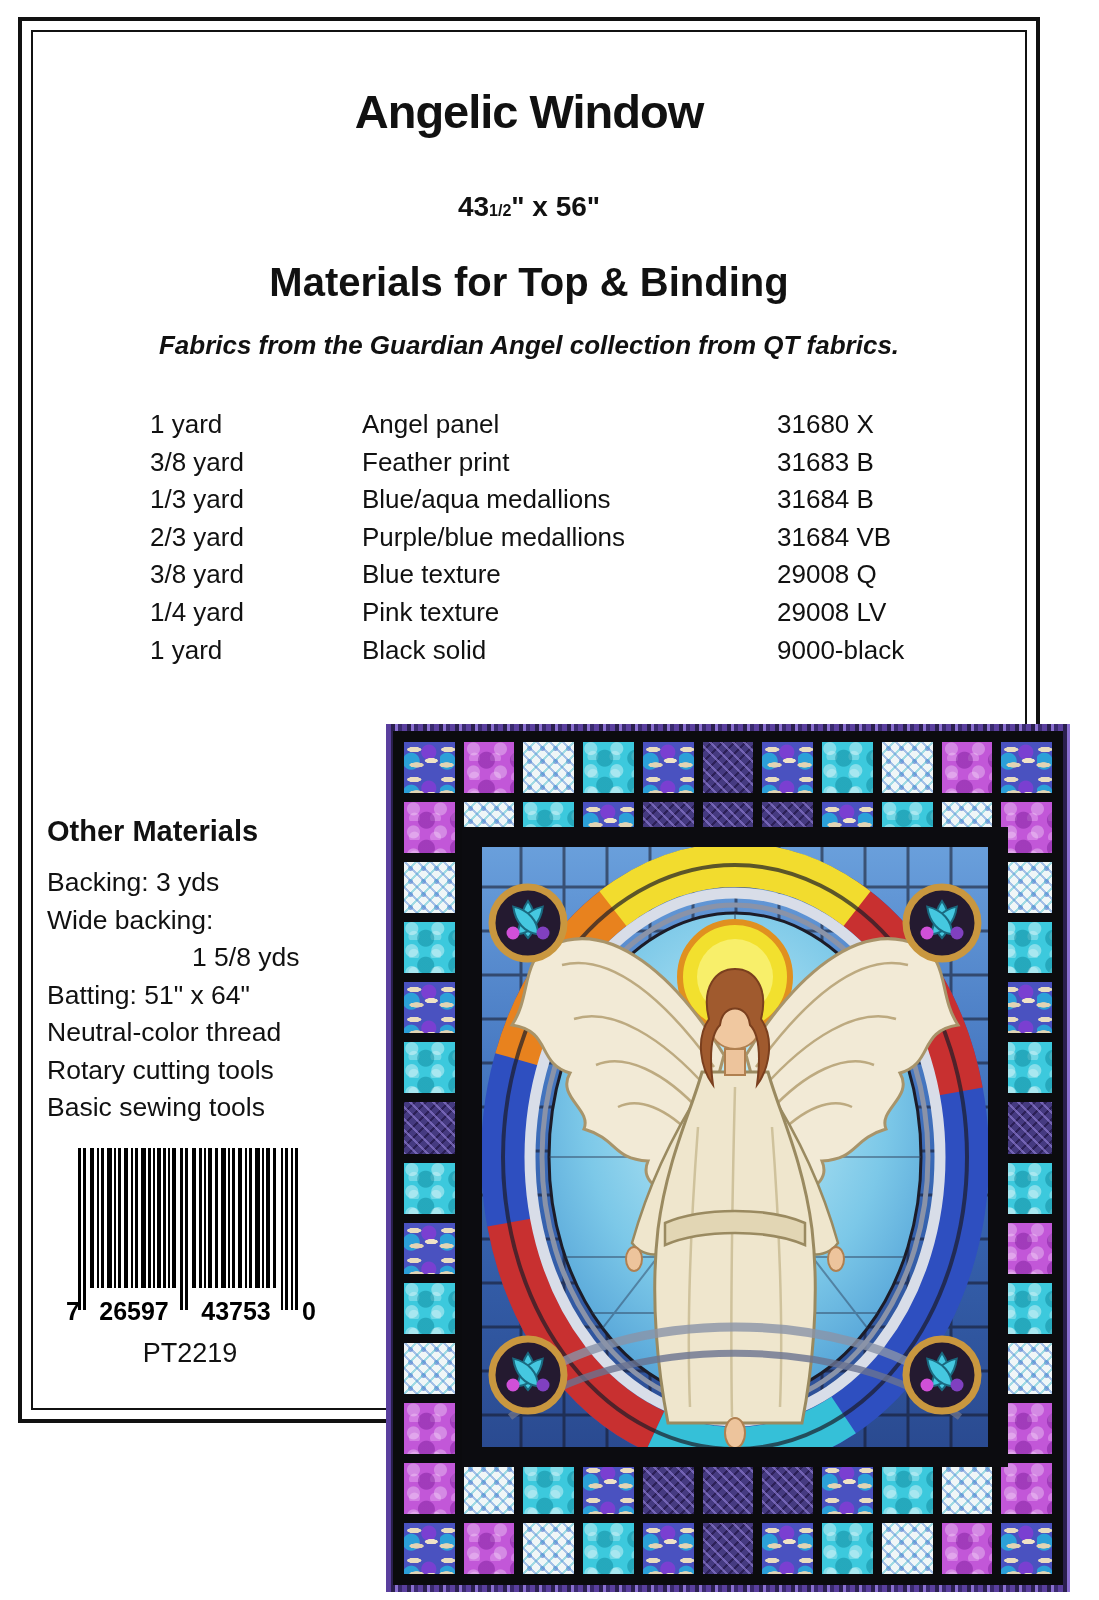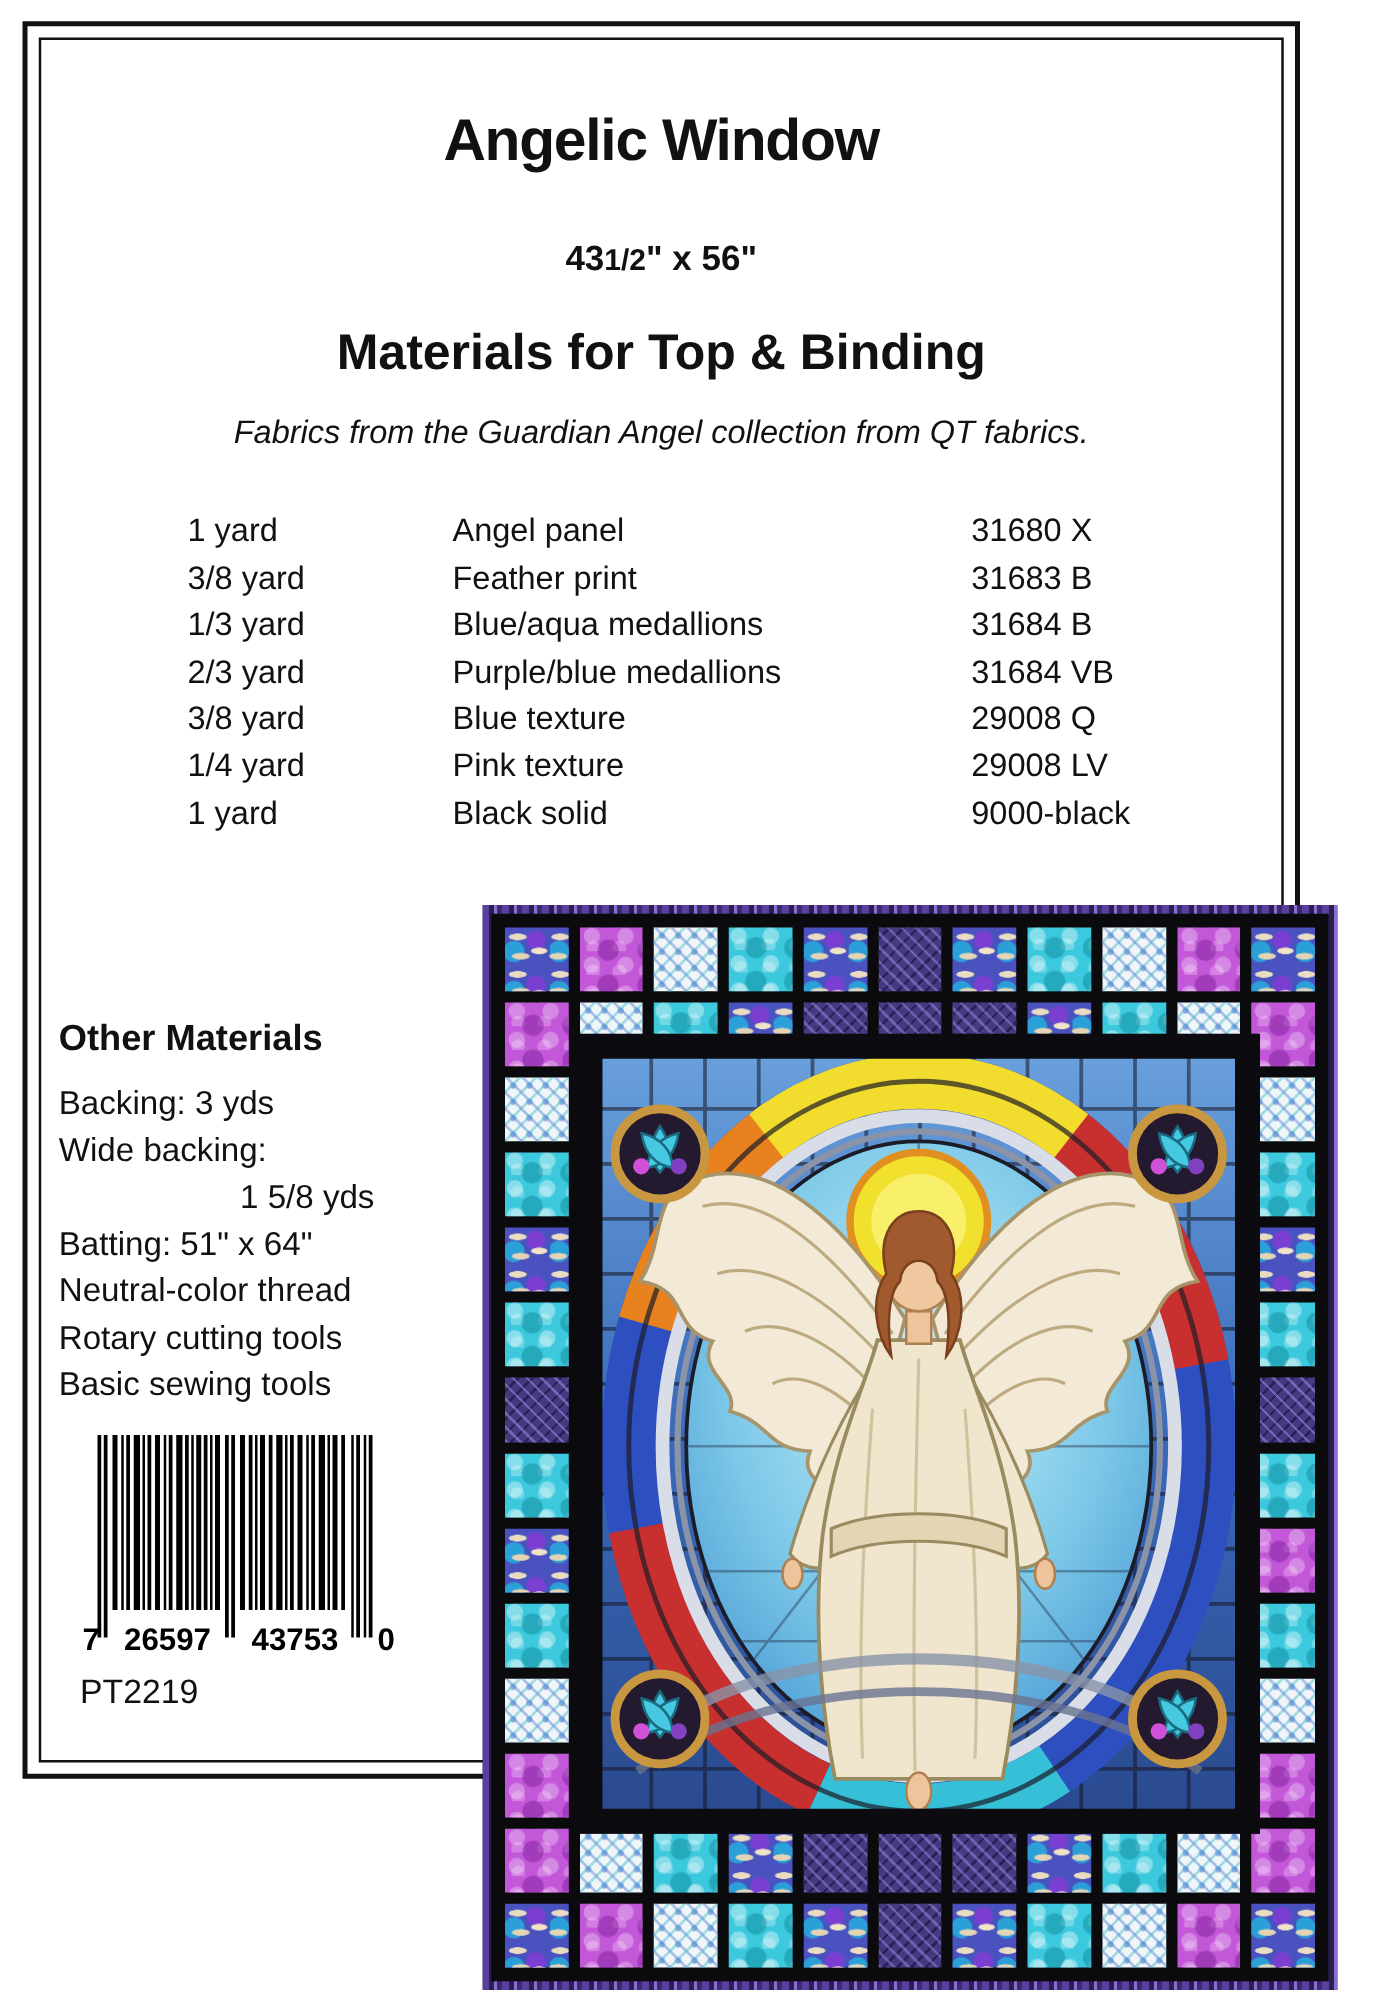--- a/index.html
+++ b/index.html
@@ -7,37 +7,37 @@
   .sheet {
     position:relative; width:1099px; height:1600px; background:#ffffff;
     font-family:"Liberation Sans", sans-serif; color:#111; overflow:hidden;
   }
   .frame-outer { position:absolute; left:18px; top:17px; width:1022px; height:1406px; border:4px solid #111; }
   .frame-inner { position:absolute; left:31px; top:30px; width:996px; height:1380px; border:2px solid #111; }
 
   .centered-col { position:absolute; left:30px; width:998px; text-align:center; }
   .title { top:84px; font-size:47px; font-weight:bold; letter-spacing:-1px; }
   .size-line { top:191px; font-size:28px; font-weight:bold; }
-  .size-line .frac { font-size:24px; }
+  .size-line .frac { font-size:16px; }
   .mat-heading { top:260px; font-size:40px; font-weight:bold; }
-  .note { top:330px; font-size:26px; font-style:italic; }
+  .note { top:330px; font-size:26px; font-style:italic;font-weight:bold; }
 
   .mat-table { position:absolute; left:150px; top:406px; width:810px; font-size:26px; }
   .mat-row { display:flex; height:37.6px; line-height:37.6px; }
   .mat-qty { width:212px; }
   .mat-name { width:415px; }
   .mat-sku { flex:1; }
 
   .other { position:absolute; left:47px; top:783px; width:310px; }
   .other-heading { font-size:29px; font-weight:bold;margin-top:32px; }
   .other-lines { margin-top:16px; font-size:26.5px; line-height:37.5px; }
   .other-line.indent { padding-left:145px; }
 
   .barcode-box { position:absolute; left:64px; top:1144px; width:252px; height:182px; background:#fff; }
-  .ptnum { position:absolute; left:64px; top:1338px; width:252px; text-align:left; font-size:27px; }
+  .ptnum { position:absolute; left:64px; top:1338px; width:252px; text-align:center; font-size:27px; }
 
   
   .quilt { position:absolute; left:386px; top:724px; width:684px; height:868px; z-index:5; }
   .quilt-binding {
     width:100%; height:100%; padding:7px;
     background:repeating-linear-gradient(90deg,#5a3f9e 0 5px,#2a1f4e 5px 9px,#8a6fd0 9px 12px,#3a2a6e 12px 16px);
   }
   .quilt-black { width:100%; height:100%; background:#0b0b0e; padding:11px; position:relative; }
   .quilt-grid {
     width:100%; height:100%; display:grid;

